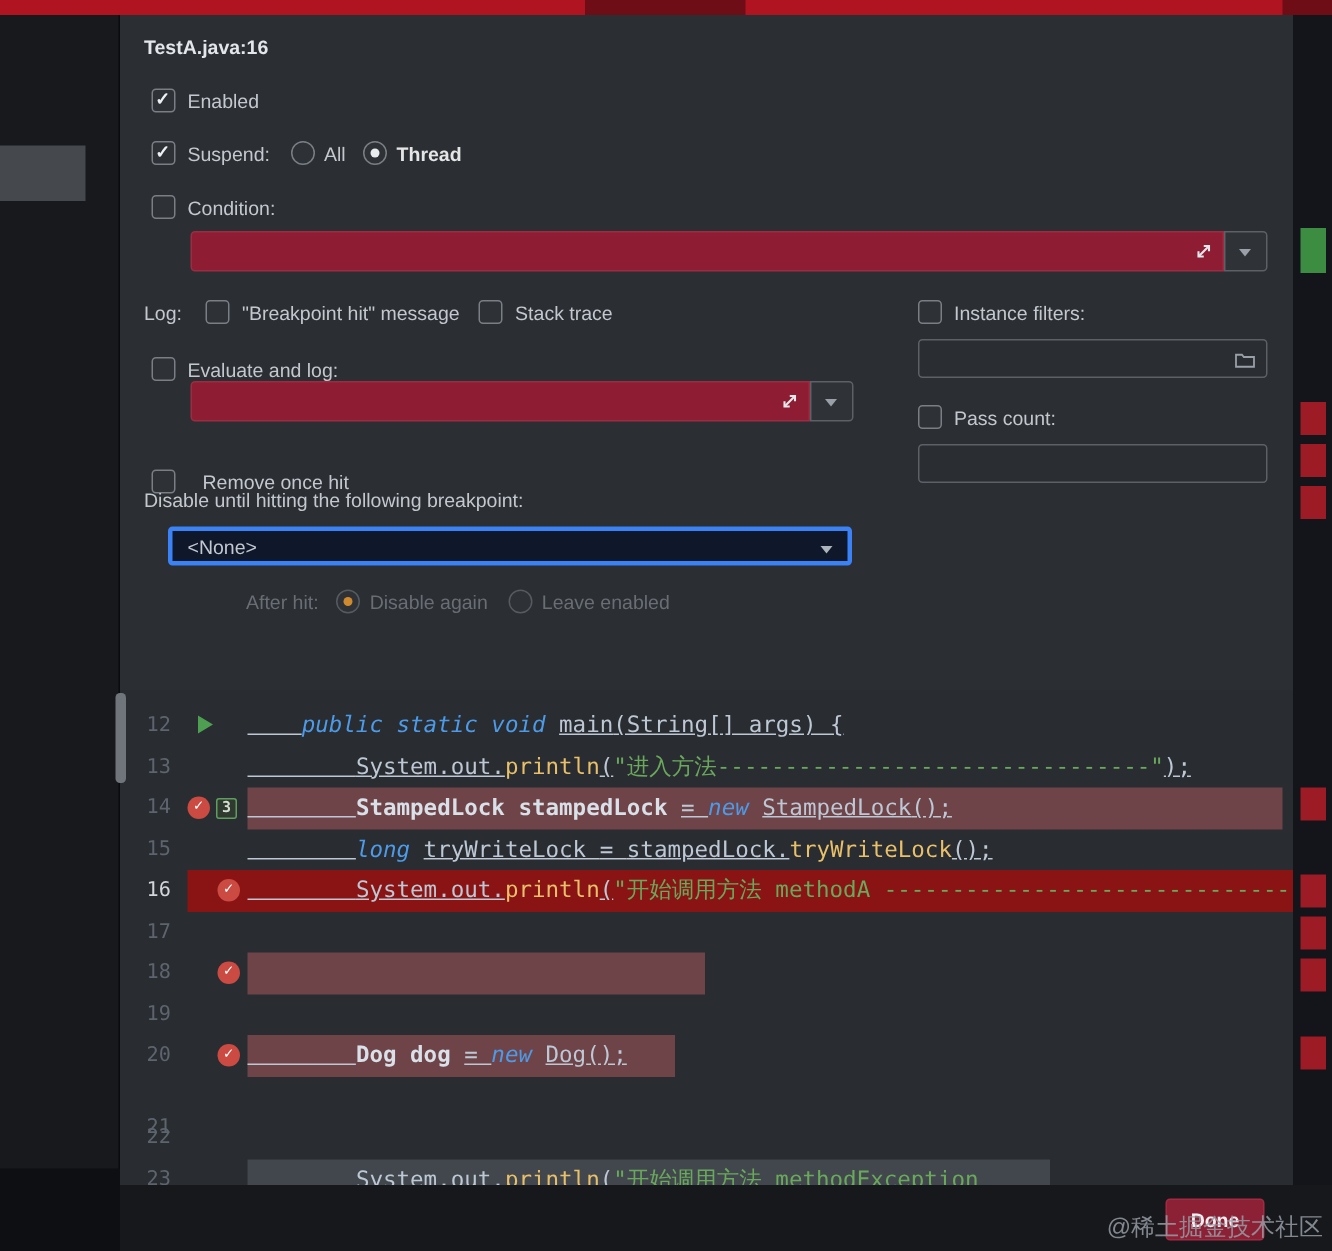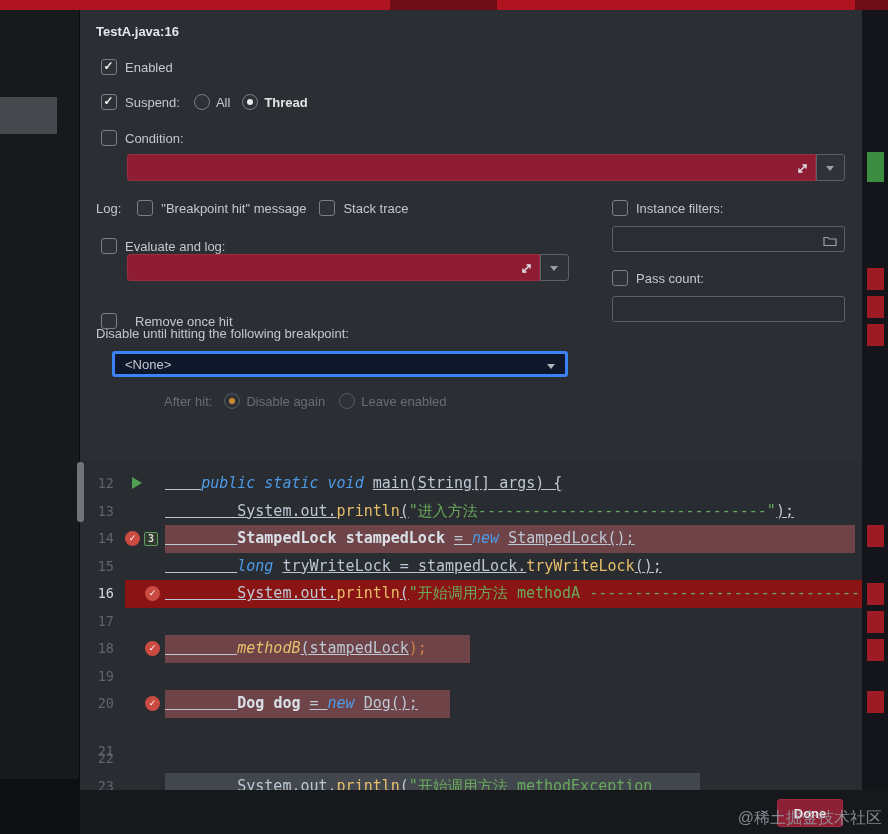--- a/index.html
+++ b/index.html
@@ -230,21 +230,20 @@
           <div class="bp" style="left: 65px;">✓</div>
           <pre class="codeline"><span class="tk-p">        </span><span class="tk-p">System.out.</span><span class="tk-y">println</span><span class="tk-p">(</span><span class="tk-s">"开始调用方法 methodA -------------------------------------------------------</span></pre>
         </div>
         <div class="crow" style="top: 137.5px;">
           <div class="lnum">17</div>
         </div>
         <div class="crow" style="top: 165px;">
           <div class="band mauve" style="left: 85px; width: 305px;"></div>
           <div class="lnum">18</div>
           <div class="bp" style="left: 65px;">✓</div>
-          <pre class="codeline"><span class="tk-p">        </span><span class="tk-mi">methodB</span><span class="tk-p">(stampedLock</span><span class="tk-o">);</span></pre>
         </div>
         <div class="crow" style="top: 192.5px;">
           <div class="lnum">19</div>
           <pre class="codeline"></pre>
         </div>
         <div class="crow" style="top: 220px;">
           <div class="band mauve" style="left: 85px; width: 285px;"></div>
           <div class="lnum">20</div>
           <div class="bp" style="left: 65px;">✓</div>
           <pre class="codeline"><span class="tk-p">        </span><span class="tk-b">Dog </span><span class="tk-b">dog </span><span class="tk-p">= </span><span class="tk-k">new </span><span class="tk-p">Dog</span><span class="tk-p">();</span></pre>

